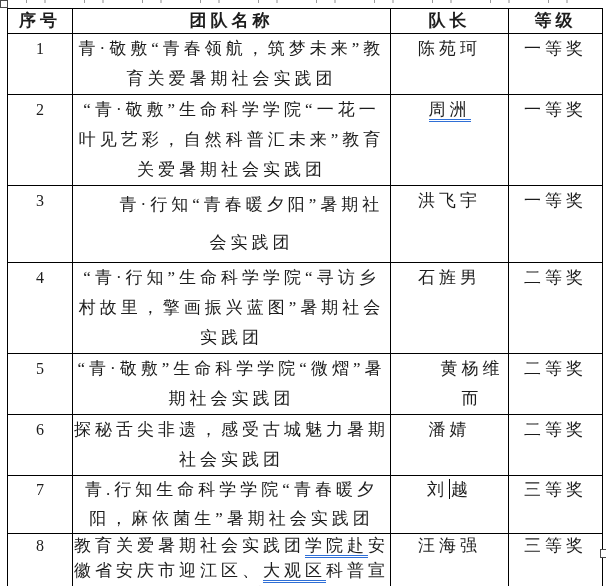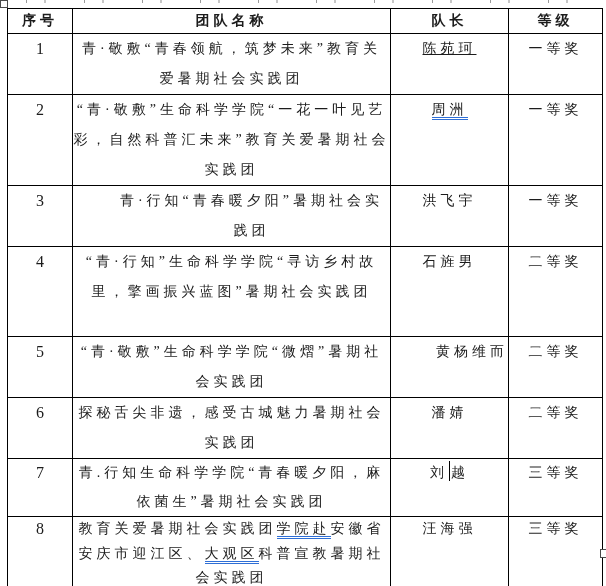--- a/index.html
+++ b/index.html
@@ -34,21 +34,21 @@
   table.award {
     position: absolute; top: 8px; left: 7px;
     width: 595px;
     border-collapse: collapse;
     table-layout: fixed;
   }
   .award th, .award td {
     border: 1px solid #000;
     text-align: center;
     vertical-align: top;
-    font-size: 14px;
+    font-size: 17px;
     letter-spacing: 4px;
     overflow: hidden;
   }
   .award th {
     font-weight: bold;
     height: 25px; line-height: 24px;
   }
   .award td { line-height: 30px; }
   .award td.num { letter-spacing: 0; font-size: 16px; }
   
@@ -82,32 +82,32 @@
       <th>序号</th>
       <th>团队名称</th>
       <th>队长</th>
       <th>等级</th>
     </tr>
   </thead>
   <tbody id="rows">
       <tr style="height: 60px;">
         <td class="num" style="line-height: 30px;">1</td>
         <td style="line-height: 30px;"><span>青·敬敷“青春领航，筑梦未来”教育关爱暑期社会实践团</span></td>
-        <td style="line-height: 30px; text-decoration: underline;"><span>陈苑珂</span></td>
+        <td style="line-height: 30px;"><span>陈苑珂</span></td>
         <td style="line-height: 30px;">一等奖</td>
       </tr>
       <tr style="height: 90px;">
         <td class="num" style="line-height: 30px;">2</td>
         <td style="line-height: 30px;"><span>“青·敬敷”生命科学学院“一花一叶见艺彩，自然科普汇未来”教育关爱暑期社会实践团</span></td>
         <td style="line-height: 30px;"><span class="u">周洲</span></td>
         <td style="line-height: 30px;">一等奖</td>
       </tr>
       <tr style="height: 60px;">
         <td class="num" style="line-height: 30px;">3</td>
-        <td style="line-height: 30px; padding-left: 40px;"><span>青·行知“青春暖夕阳”暑期社会实践团</span></td>
+        <td style="line-height: 38px; padding-left: 40px;"><span>青·行知“青春暖夕阳”暑期社会实践团</span></td>
         <td style="line-height: 30px;"><span>洪飞宇</span></td>
         <td style="line-height: 30px;">一等奖</td>
       </tr>
       <tr style="height: 90px;">
         <td class="num" style="line-height: 30px;">4</td>
         <td style="line-height: 30px;"><span>“青·行知”生命科学学院“寻访乡村故里，擎画振兴蓝图”暑期社会实践团</span></td>
         <td style="line-height: 30px;"><span>石旌男</span></td>
         <td style="line-height: 30px;">二等奖</td>
       </tr>
       <tr style="height: 60px;">

